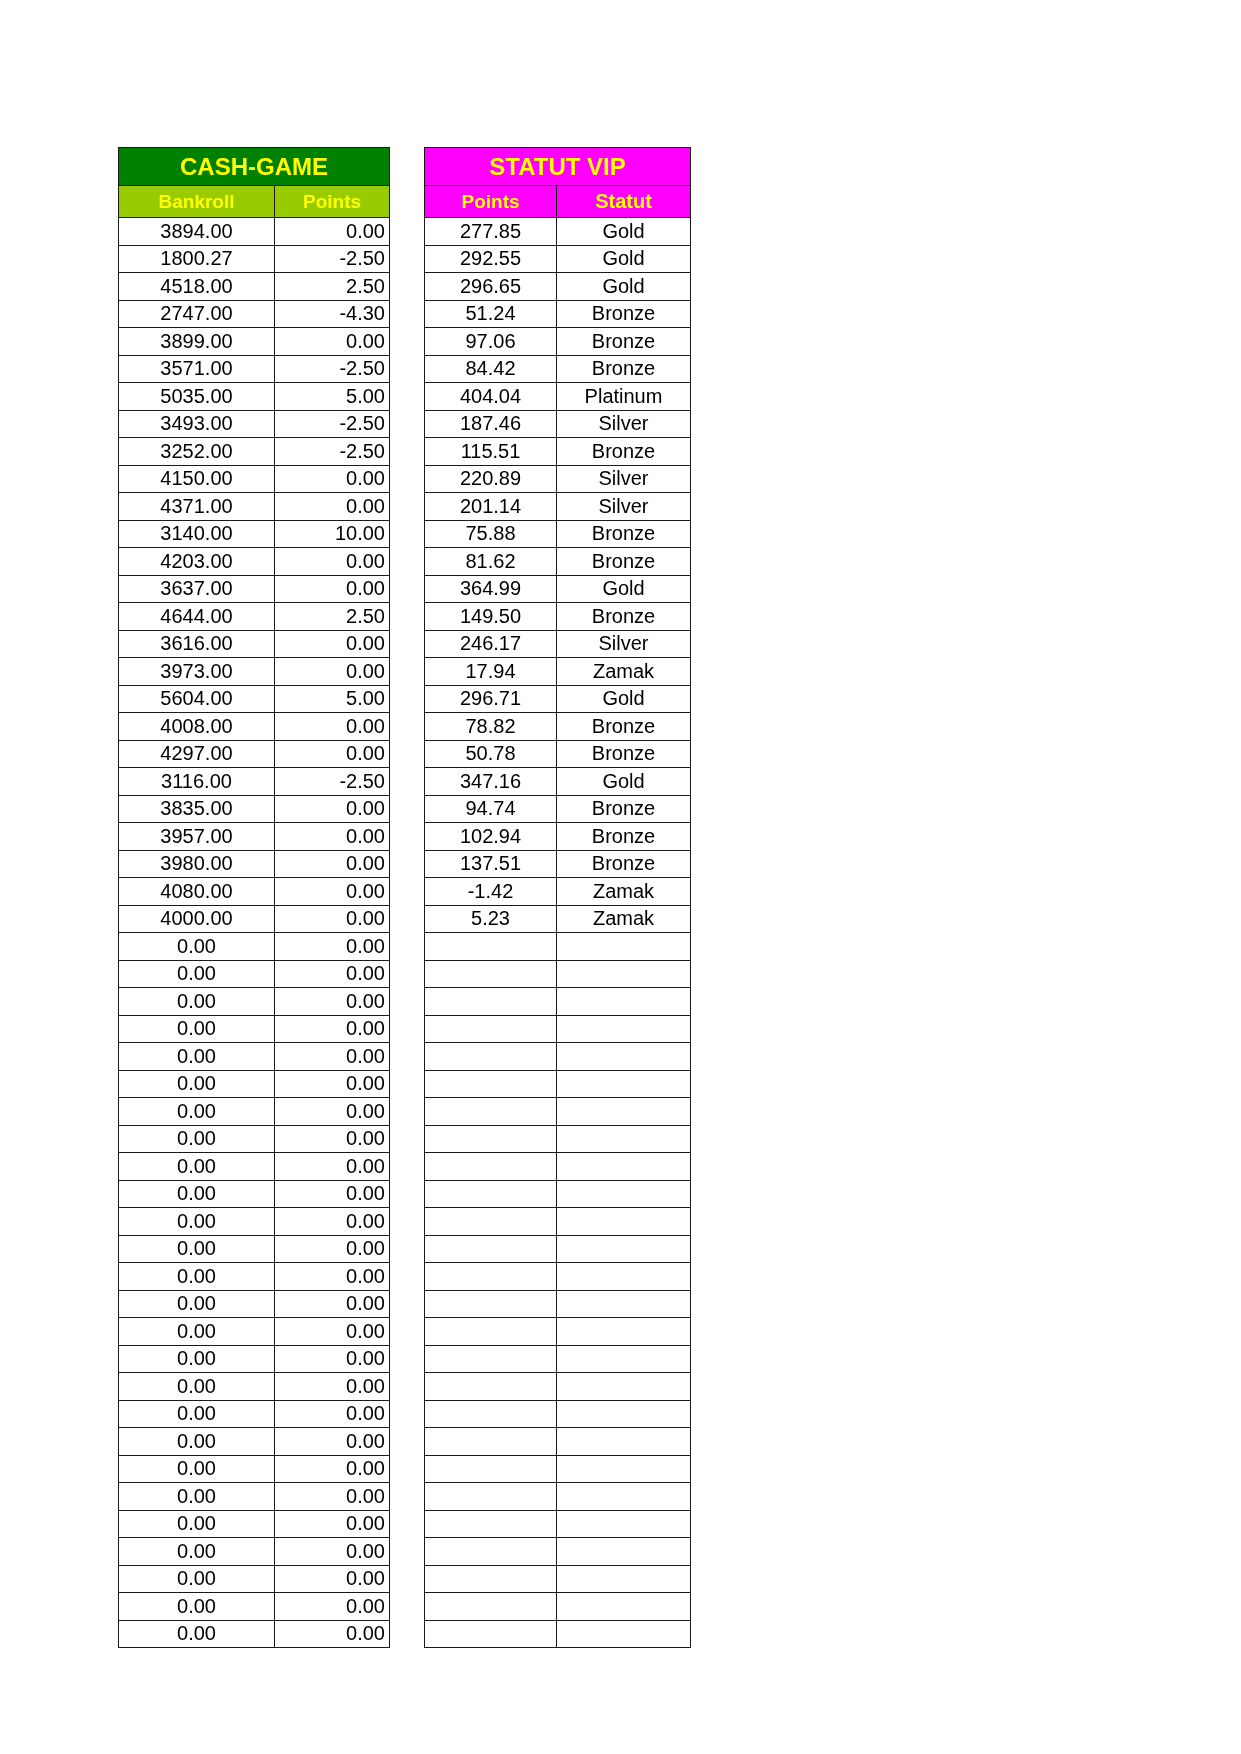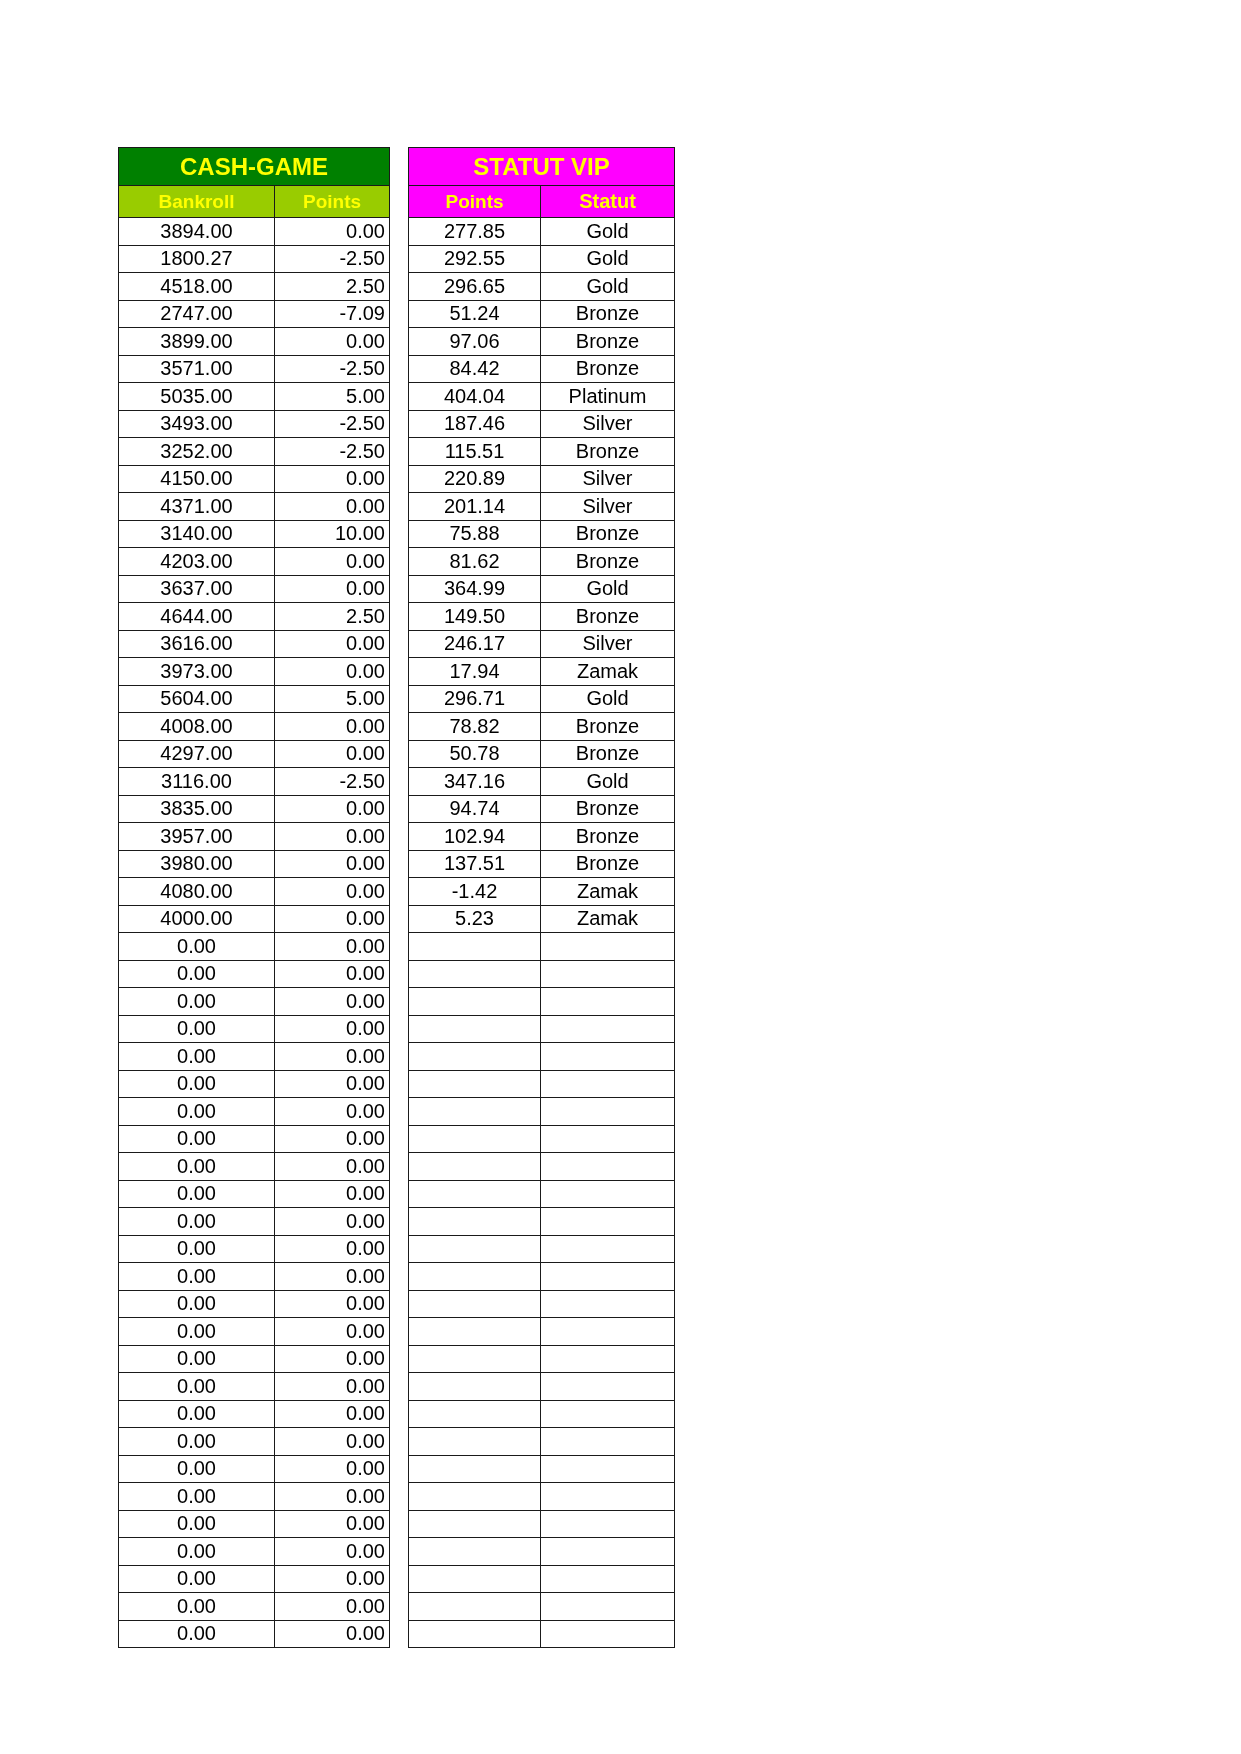--- a/index.html
+++ b/index.html
@@ -1,20 +1,20 @@
 <!DOCTYPE html>
 <html><head>
 <meta charset="utf-8">
 <style>
   html, body { margin:0; padding:0; background:#ffffff; }
   body { width:1241px; height:1754px; position:relative; font-family:"Liberation Sans", sans-serif; }
   table { position:absolute; border-collapse:collapse; table-layout:fixed; }
   td, th { border:1.5px solid #1a1a1a; padding:0; height:26.5px; font-size:20px; color:#000; overflow:hidden; white-space:nowrap; }
   #cash { left:118px; top:147px; width:271px; }
-  #vip { left:408px; top:147px; width:266px; }
+  #vip { left:424px; top:147px; width:266px; }
   .title-row th { height:37px; font-size:24px; font-weight:bold; color:#ffff00; }
   .hdr-row th { height:31px; font-size:19px; font-weight:bold; color:#ffff00; }
   .cash-title { background:#008000; }
   .cash-hdr { background:#99cc00; }
   .vip-title, .vip-hdr { background:#ff00ff; }
   .vip-hdr.small { font-size:20px;margin-left:43px; }
   .c { text-align:center; }
   .r { text-align:right; padding-right:4px; }
 </style>
 </head>
@@ -42,21 +42,21 @@
       <tr>
         <td class="c">1800.27</td>
         <td class="r">-2.50</td>
       </tr>
       <tr>
         <td class="c">4518.00</td>
         <td class="r">2.50</td>
       </tr>
       <tr>
         <td class="c">2747.00</td>
-        <td class="r">-7.09</td>
+        <td class="r">-4.30</td>
       </tr>
       <tr>
         <td class="c">3899.00</td>
         <td class="r">0.00</td>
       </tr>
       <tr>
         <td class="c">3571.00</td>
         <td class="r">-2.50</td>
       </tr>
       <tr>

